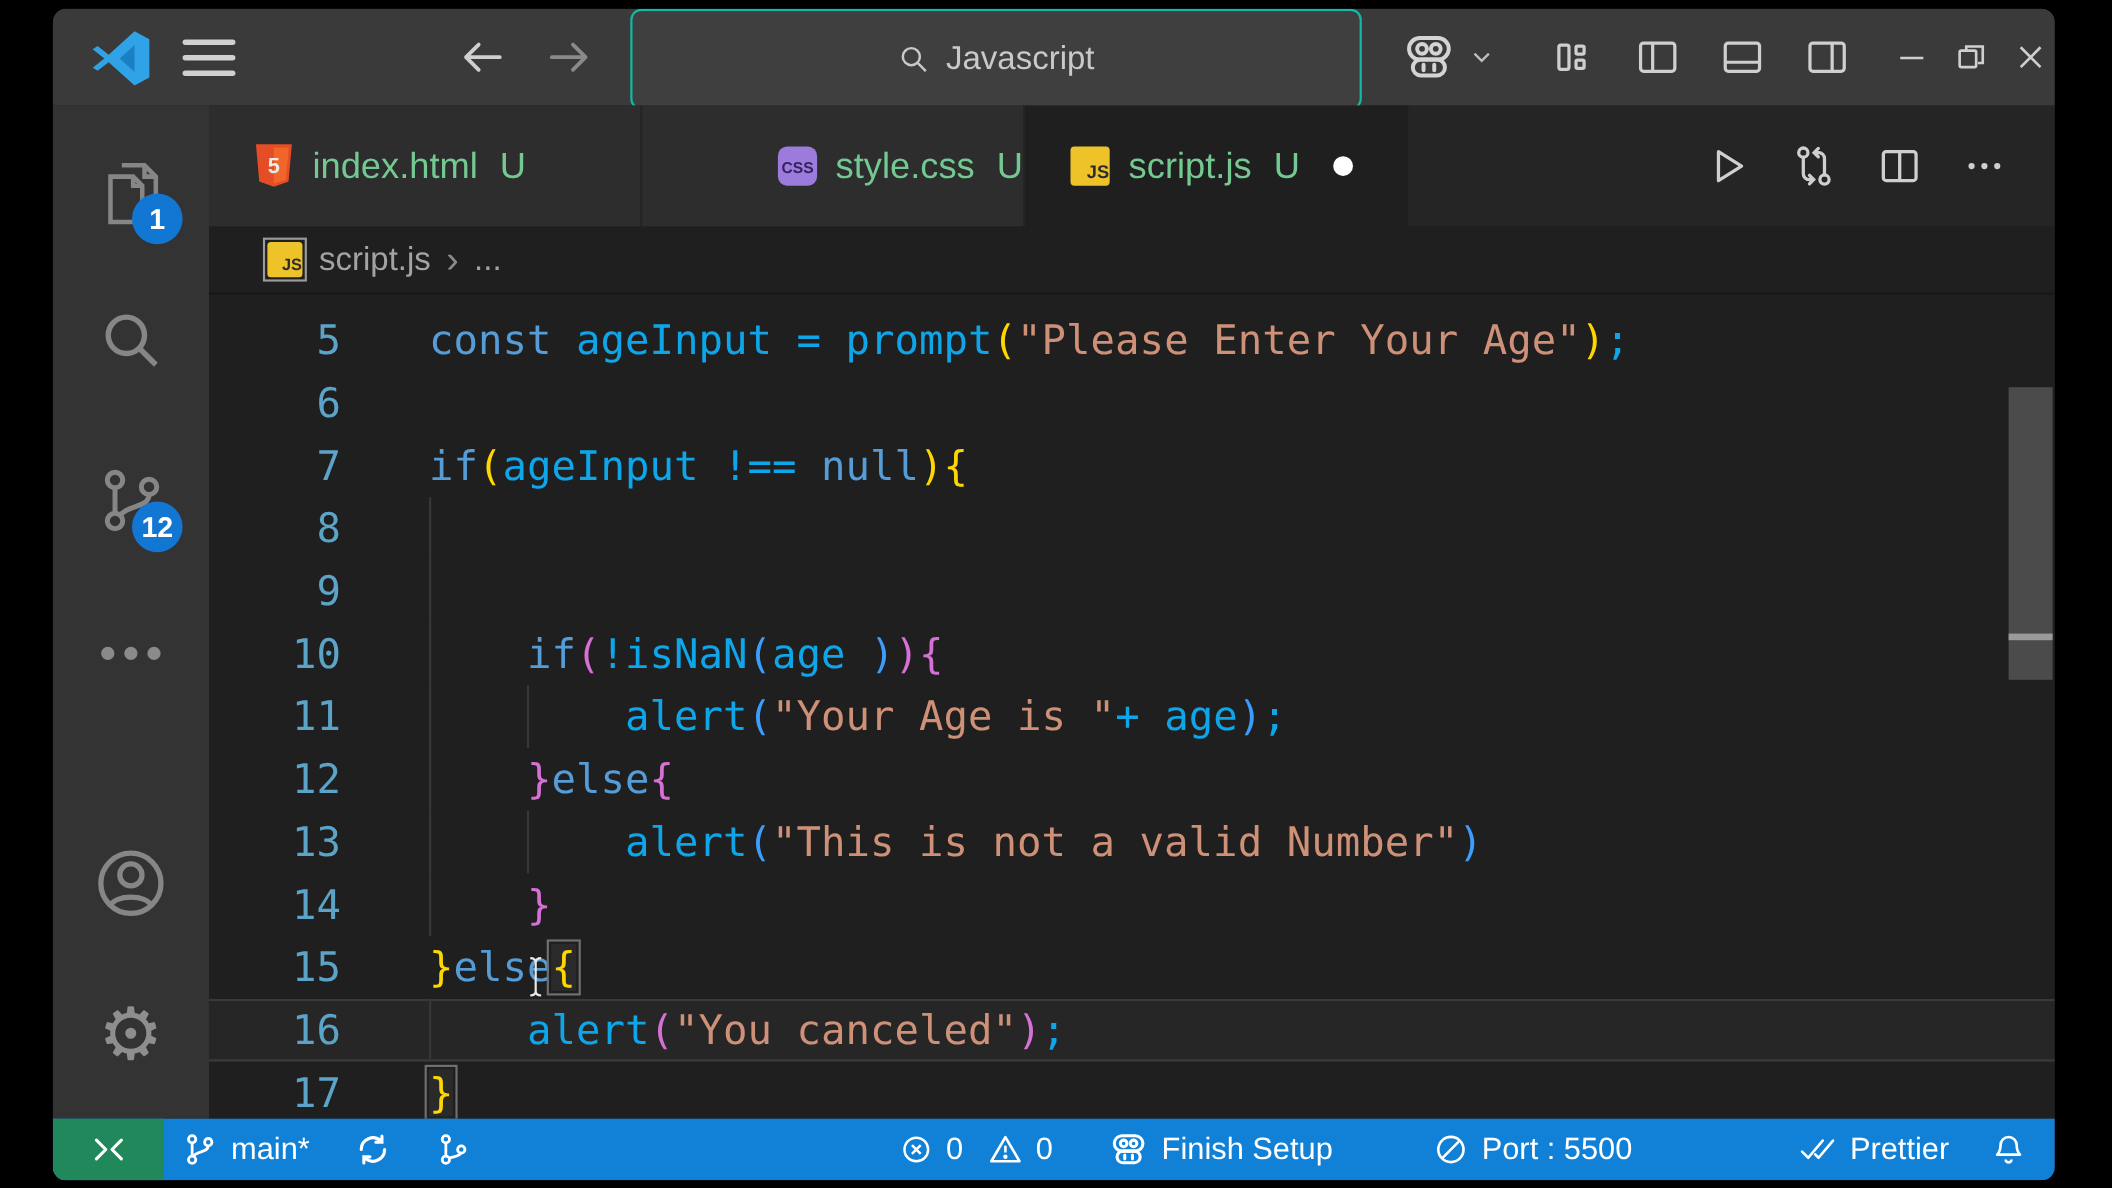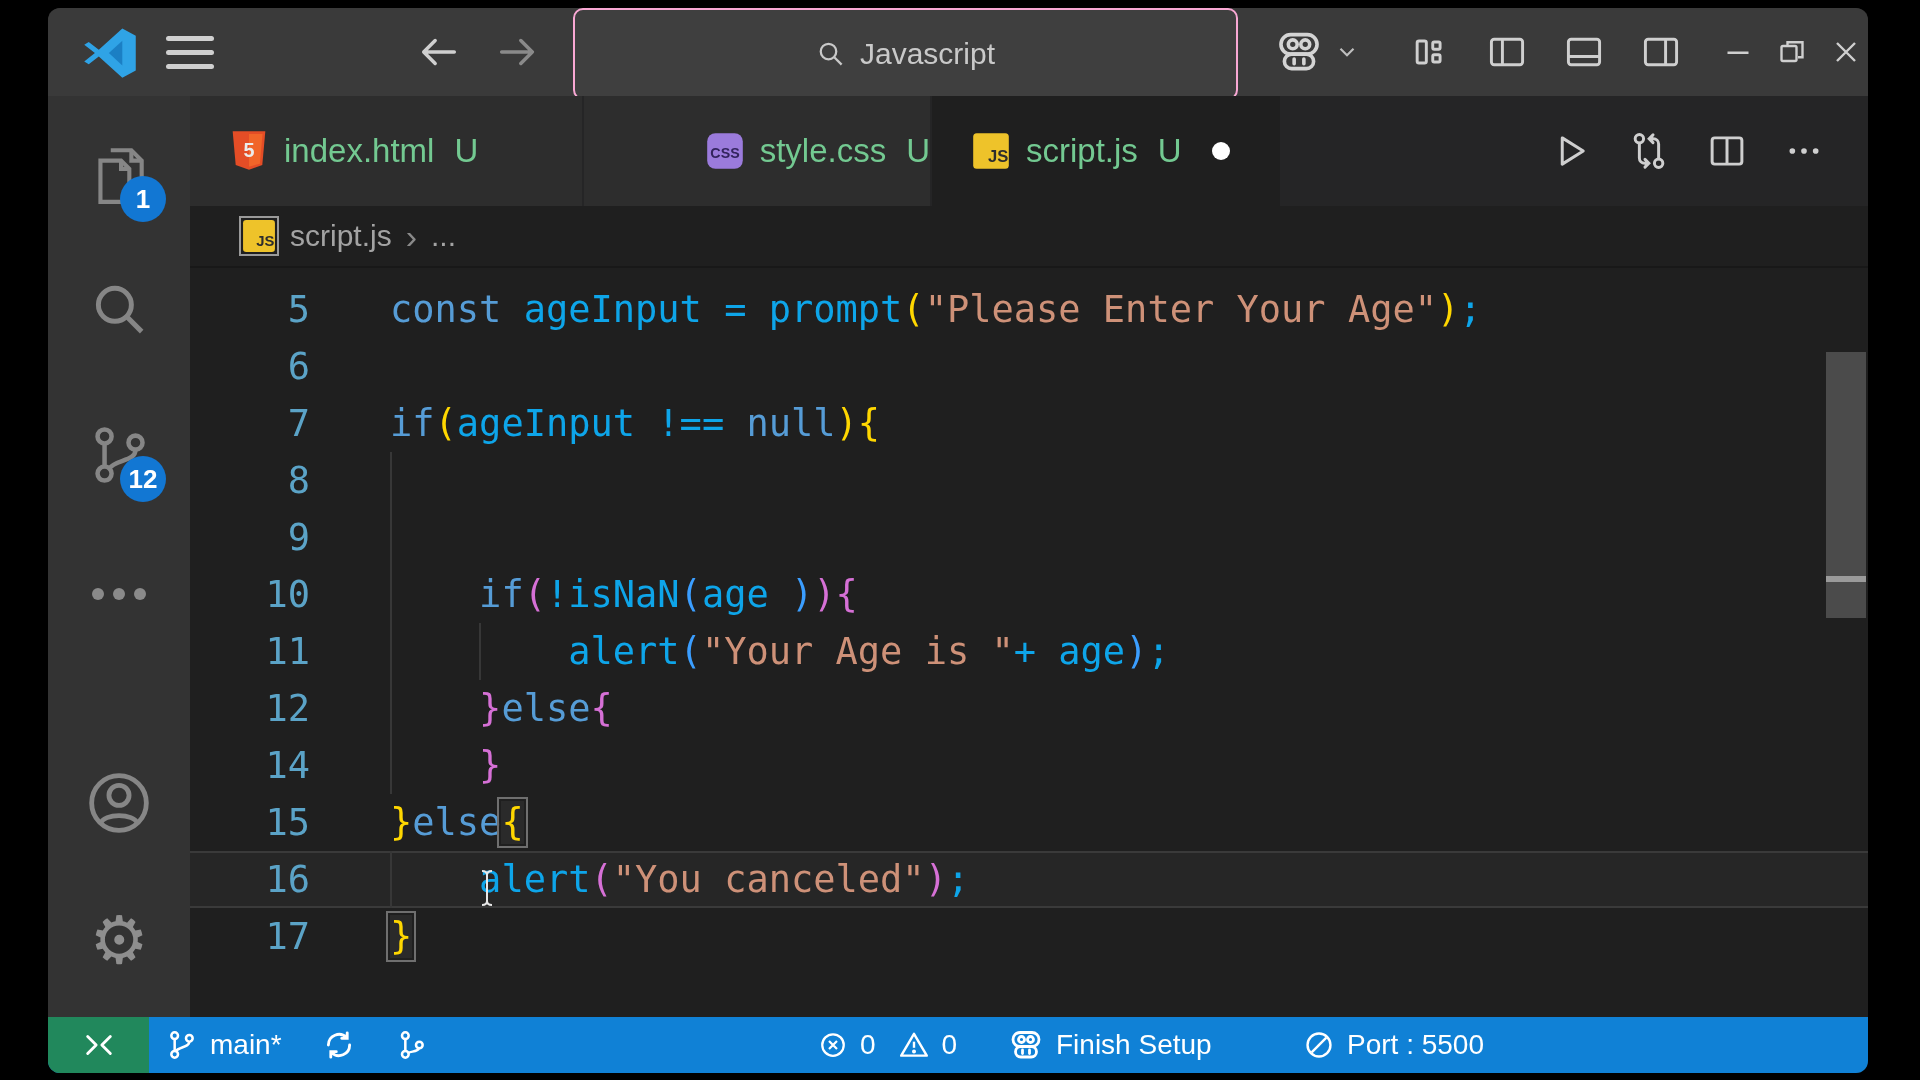--- a/index.html
+++ b/index.html
@@ -7,21 +7,21 @@
   .window{position:absolute;left:48px;top:8px;width:1820px;height:1065px;background:#1f1f1f;
     border-radius:12px;overflow:hidden;}
   
   .titlebar{height:88px;background:#3a3a3a;position:relative;}
   .titlebar .abs{position:absolute;top:0;height:88px;display:flex;align-items:center;}
   .logo{left:34px;}
   .hamburger{left:118px;flex-direction:column;justify-content:center;gap:9px;cursor:pointer;}
   .hamburger div{width:48px;height:5px;background:#d0d0d0;border-radius:3px;}
   .nav-back{left:368px;}.nav-fwd{left:446px;}
   .cmdcenter{left:525px;width:661px;top:10px;height:66px;background:#3f3f3f;
-    border:2px solid #f9a8d4;border-radius:10px;display:flex;align-items:center;justify-content:center;
+    border:2px solid #14b8a6;border-radius:10px;display:flex;align-items:center;justify-content:center;
     gap:14px;color:#c9c9c9;font-size:30px;}
   .copilot-tb{left:1226px;gap:10px;}
   .tb-icon{color:#d4d4d4;}
   .win-btn{color:#cfcfcf;}
   
   .main{display:flex;height:921px;}
   .activitybar{width:142px;background:#333333;position:relative;flex:none;}
   .ab-item{position:absolute;left:0;width:142px;display:flex;justify-content:center;}
   .ab-wrap{position:relative;}
   .badge{position:absolute;right:-14px;bottom:-14px;min-width:46px;height:46px;border-radius:23px;
@@ -339,20 +339,26 @@
               <span class="ln">11</span>
               <span class="codeline"><span class="tok d">        alert</span><span class="tok b3">(</span><span class="tok st">"Your Age is "</span><span class="tok d">+ age</span><span class="tok b3">)</span><span class="tok d">;</span></span>
             </div>
             <div class="row">
               <div class="guide" style="left: 200px;"></div>
               <span class="ln">12</span>
               <span class="codeline"><span class="tok d">    </span><span class="tok b2">}</span><span class="tok kw">else</span><span class="tok b2">{</span></span>
             </div>
             <div class="row">
               <div class="guide" style="left: 200px;"></div>
+              <div class="guide" style="left: 289.08px;"></div>
+              <span class="ln">13</span>
+              <span class="codeline"><span class="tok d">        alert</span><span class="tok b3">(</span><span class="tok st">"This is not a valid Number"</span><span class="tok b3">)</span></span>
+            </div>
+            <div class="row">
+              <div class="guide" style="left: 200px;"></div>
               <span class="ln">14</span>
               <span class="codeline"><span class="tok d">    </span><span class="tok b2">}</span></span>
             </div>
             <div class="row">
               <span class="ln">15</span>
               <span class="codeline"><span class="tok b1">}</span><span class="tok kw">else</span><span class="tok b1 m">{</span></span>
             </div>
             <div class="row current">
               <div class="guide" style="left: 200px;"></div>
               <span class="ln">16</span>
@@ -448,14 +454,33 @@
     </div>
     <div class="sb-item sb-port">
       <span>
         <svg width="32" height="32" viewBox="0 0 24 24" fill="none" stroke="#fff" stroke-width="1.8">
             <circle cx="12" cy="12" r="8.6"></circle>
             <path d="M6.5 17.5l11-11"></path>
           </svg>
       </span>
       <span>Port : 5500</span>
     </div>
+    <div class="sb-group-right">
+      <div class="sb-item">
+        <span>
+          <svg width="36" height="30" viewBox="0 0 28 24" fill="none" stroke="#fff" stroke-width="1.9" stroke-linecap="round" stroke-linejoin="round">
+            <path d="M3 13.5l4.5 4.5L18 5.5"></path>
+              <path d="M12.5 15.5l2.5 2.5L25.5 5.5"></path>
+          </svg>
+        </span>
+        <span>Prettier</span>
+      </div>
+      <div class="sb-item">
+        <span>
+          <svg width="32" height="32" viewBox="0 0 24 24" fill="none" stroke="#fff" stroke-width="1.8" stroke-linejoin="round">
+            <path d="M12 3.5a5.5 5.5 0 0 1 5.5 5.5c0 4.2 1.4 5.6 2.3 6.5H4.2c.9-.9 2.3-2.3 2.3-6.5A5.5 5.5 0 0 1 12 3.5Z"></path>
+            <path d="M10 18.8a2 2 0 0 0 4 0"></path>
+          </svg>
+        </span>
+      </div>
+    </div>
   </div>
 </div>
 
 </body></html>

